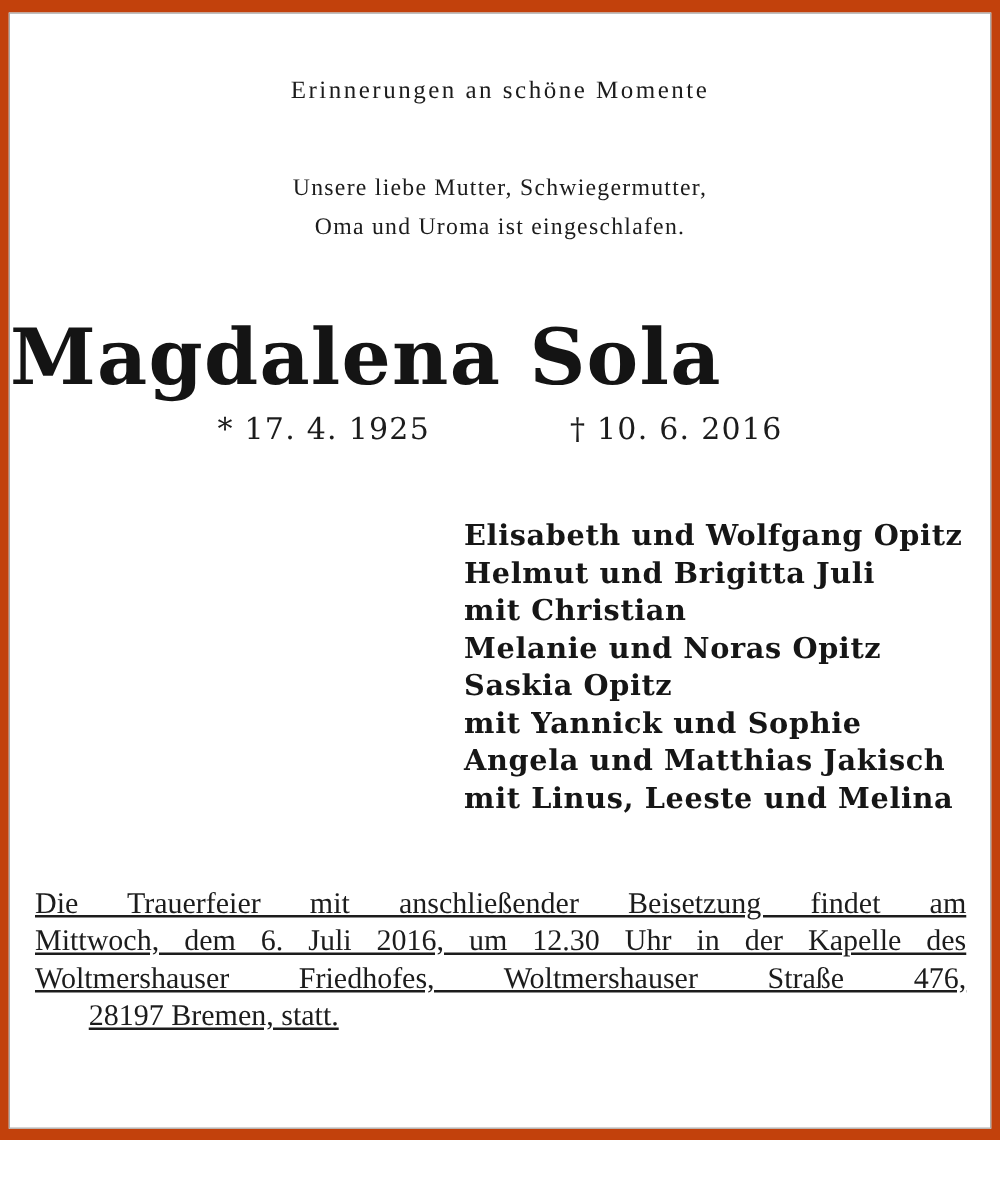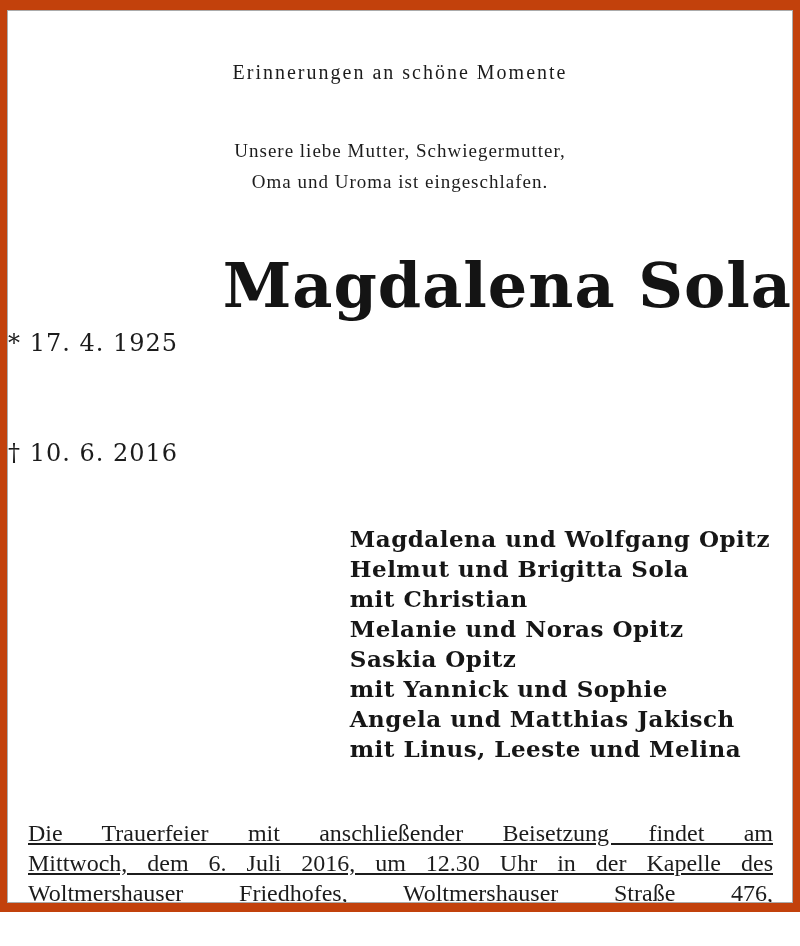--- a/index.html
+++ b/index.html
@@ -33,46 +33,45 @@
   }
   .intro {
     margin: 48px 0 0 0;
     text-align: center;
     font-size: 19px;
     line-height: 31px;
     letter-spacing: 1px;
   }
   .deceased-name {
     margin: 53px 0 0 0;
-    text-align: right;
+    text-align: left;
     font-family: "DejaVu Serif", serif;
     font-weight: 700;
     font-size: 62px;
     line-height: 72px;
     letter-spacing: 1px;
     color: #141414;
   }
   .maiden {
     margin: 4px 0 0 0;
     text-align: center;
     font-family: "DejaVu Serif", serif;
     font-size: 22px;
     line-height: 28px;
     letter-spacing: 3px;
   }
   .dates {
     margin: 6px 0 0 0;
     display: flex;
     justify-content: center;
-    gap: 80px;
+    gap: 112px;
     font-family: "DejaVu Serif", serif;
     font-size: 24px;
     line-height: 30px;
     letter-spacing: 1px;
-    flex-direction: column;
   }
   .family {
     margin: 56px 22px 0 auto;
     width: -moz-fit-content;
     width: fit-content;
     text-align: left;
     font-family: "DejaVu Serif", serif;
     font-weight: 700;
     font-size: 23px;
     line-height: 30px;
@@ -114,22 +113,22 @@
 
     <h1 class="deceased-name">Magdalena Sola</h1>
 
 
     <div class="dates">
       <span>* 17. 4. 1925</span>
       <span>† 10. 6. 2016</span>
     </div>
 
     <div class="family">
-      <div>Magdalena und Wolfgang Opitz</div>
-      <div>Helmut und Brigitta Sola</div>
+      <div>Elisabeth und Wolfgang Opitz</div>
+      <div>Helmut und Brigitta Juli</div>
       <div>mit Christian</div>
       <div>Melanie und Noras Opitz</div>
       <div>Saskia Opitz</div>
       <div>mit Yannick und Sophie</div>
       <div>Angela und Matthias Jakisch</div>
       <div>mit Linus, Leeste und Melina</div>
     </div>
 
     <p class="funeral">
       <span class="funeral-line">Die Trauerfeier mit anschließender Beisetzung findet am</span>

